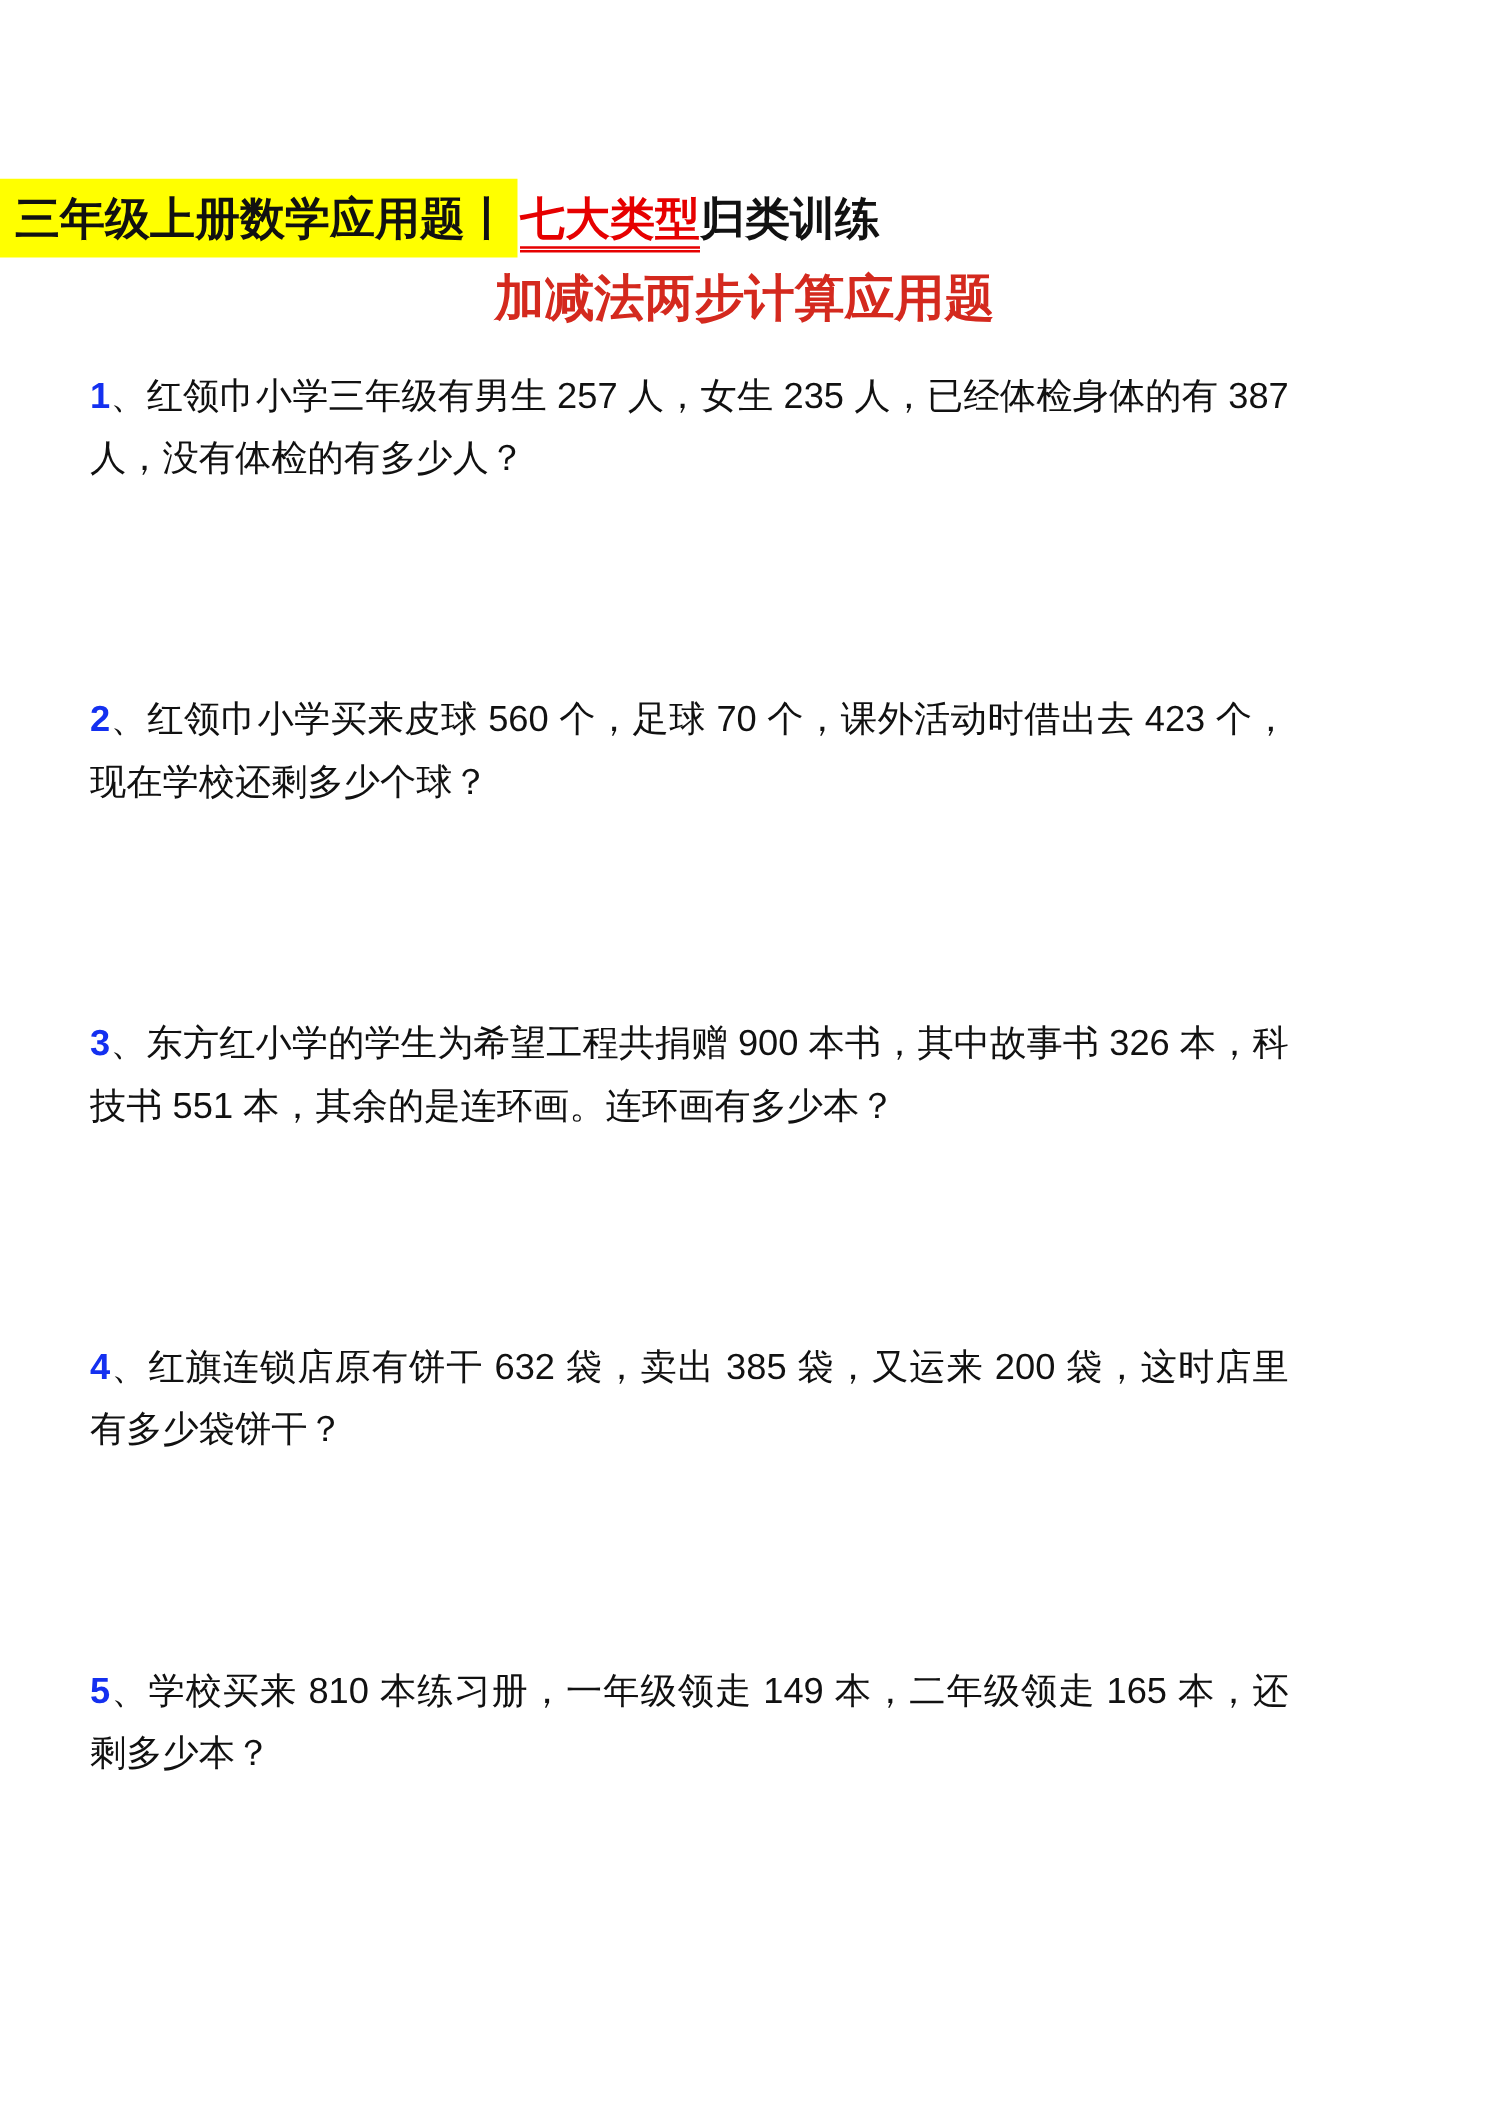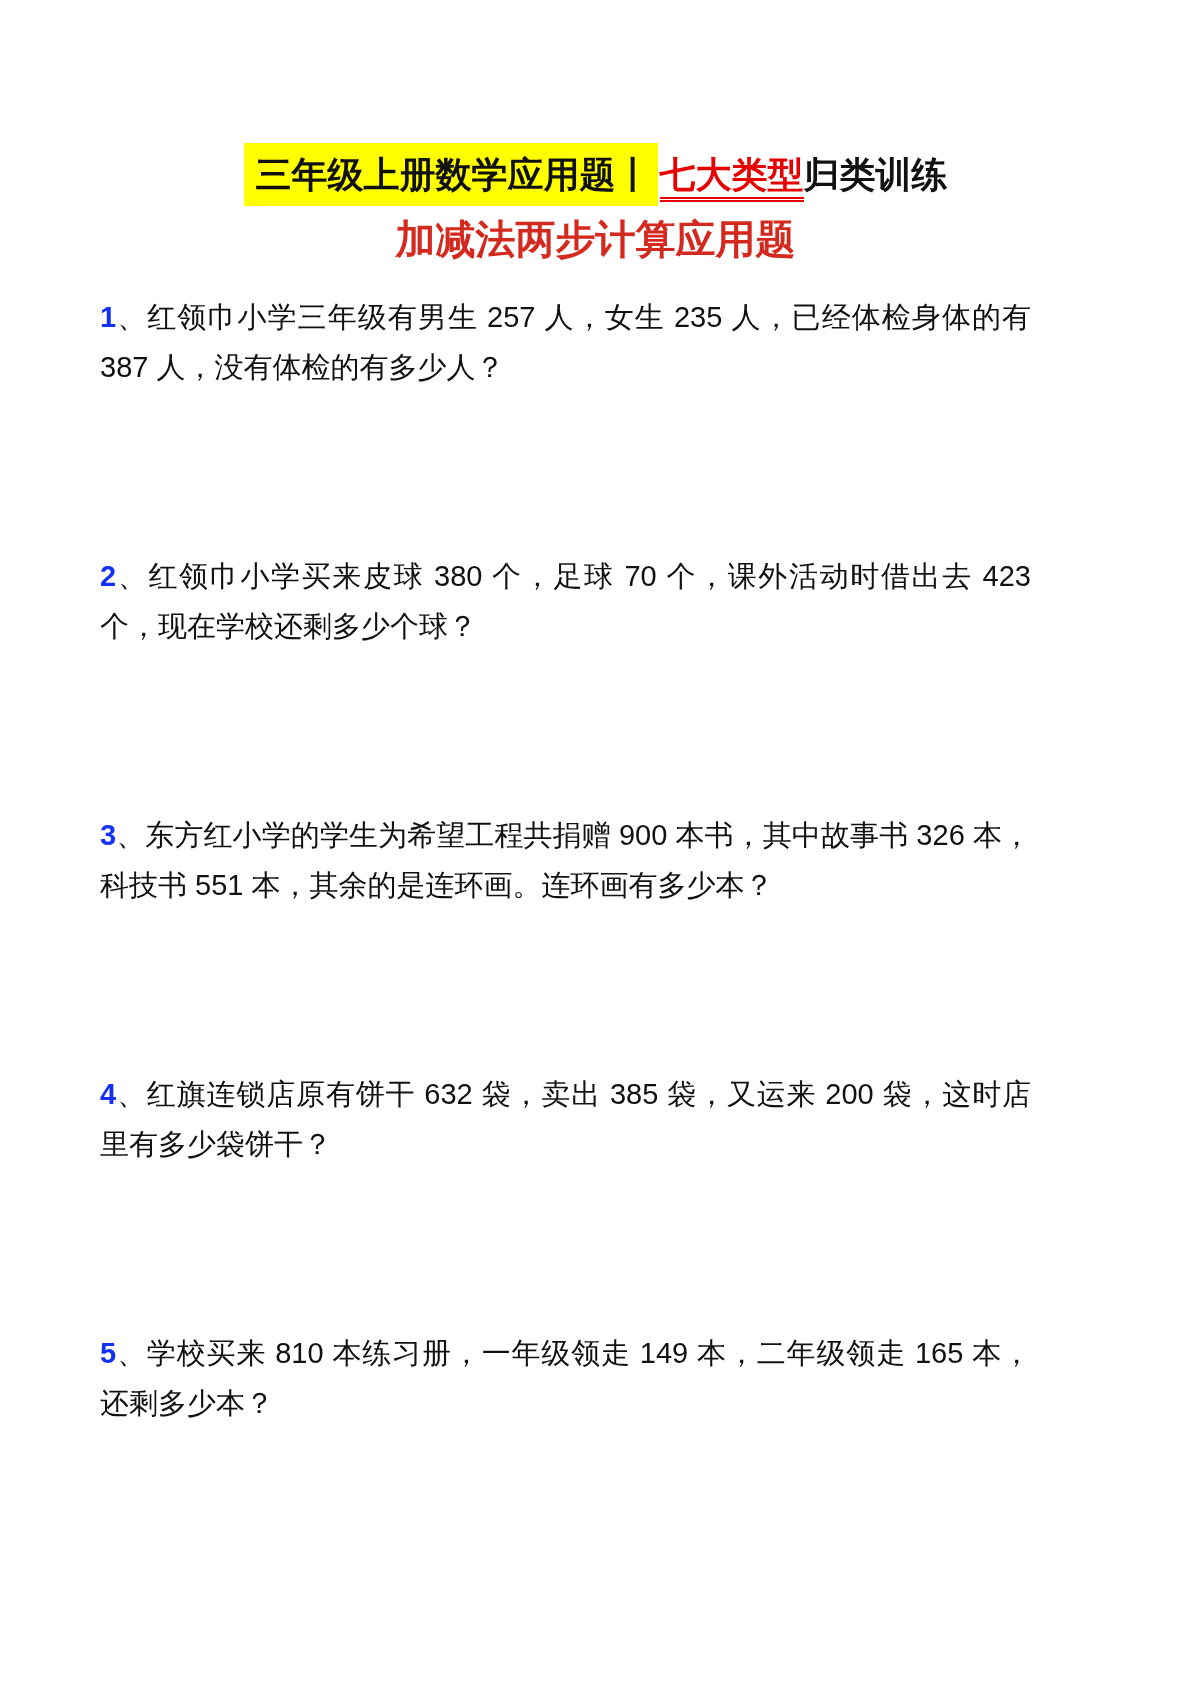--- a/index.html
+++ b/index.html
@@ -18,21 +18,20 @@
     height: 1684px;
     overflow: hidden;
   }
   .page {
     width: 1191px;
     height: 1684px;
     background: var(--page-bg);
     padding-top: 157px;
   }
   .title {
-    text-align: center;
     font-size: 36px;
     font-weight: bold;
     line-height: 36px;
     color: var(--text-black);
     white-space: nowrap;
   }
   .title-hl {
     background: var(--highlight-bg);
     padding: 11px 6px 11px 12px;
   }
@@ -46,21 +45,21 @@
   .subtitle {
     margin-top: 27px;
     text-align: center;
     font-size: 40px;
     font-weight: bold;
     line-height: 38px;
     color: var(--subtitle-red);
   }
   .problems {
     margin-top: 34px;
-    padding-left: 100px;
+    padding-left: 72px;
     padding-right: 160px;
   }
   .problem {
     font-size: 29px;
     line-height: 50px;
     color: var(--text-black);
     text-align: justify;
     margin-bottom: 159px;
   }
   .problem:last-child { margin-bottom: 0; }
@@ -77,21 +76,21 @@
 <div class="page">
 
   <h1 class="title"><span class="title-hl">三年级上册数学应用题丨</span><span class="title-red">七大类型</span><span class="title-rest">归类训练</span></h1>
 
   <h2 class="subtitle">加减法两步计算应用题</h2>
 
   <div class="problems">
 
     <p class="problem"><span class="problem-number">1</span><span class="problem-separator">、</span><span class="problem-text">红领巾小学三年级有男生 257 人，女生 235 人，已经体检身体的有 387 人，没有体检的有多少人？</span></p>
 
-    <p class="problem"><span class="problem-number">2</span><span class="problem-separator">、</span><span class="problem-text">红领巾小学买来皮球 380 个，足球 70 个，课外活动时借出去 423 个，现在学校还剩多少个球？</span></p>
+    <p class="problem"><span class="problem-number">2</span><span class="problem-separator">、</span><span class="problem-text">红领巾小学买来皮球 560 个，足球 70 个，课外活动时借出去 423 个，现在学校还剩多少个球？</span></p>
 
     <p class="problem"><span class="problem-number">3</span><span class="problem-separator">、</span><span class="problem-text">东方红小学的学生为希望工程共捐赠 900 本书，其中故事书 326 本，科技书 551 本，其余的是连环画。连环画有多少本？</span></p>
 
     <p class="problem"><span class="problem-number">4</span><span class="problem-separator">、</span><span class="problem-text">红旗连锁店原有饼干 632 袋，卖出 385 袋，又运来 200 袋，这时店里有多少袋饼干？</span></p>
 
     <p class="problem"><span class="problem-number">5</span><span class="problem-separator">、</span><span class="problem-text">学校买来 810 本练习册，一年级领走 149 本，二年级领走 165 本，还剩多少本？</span></p>
 
   </div>
 </div>
 

